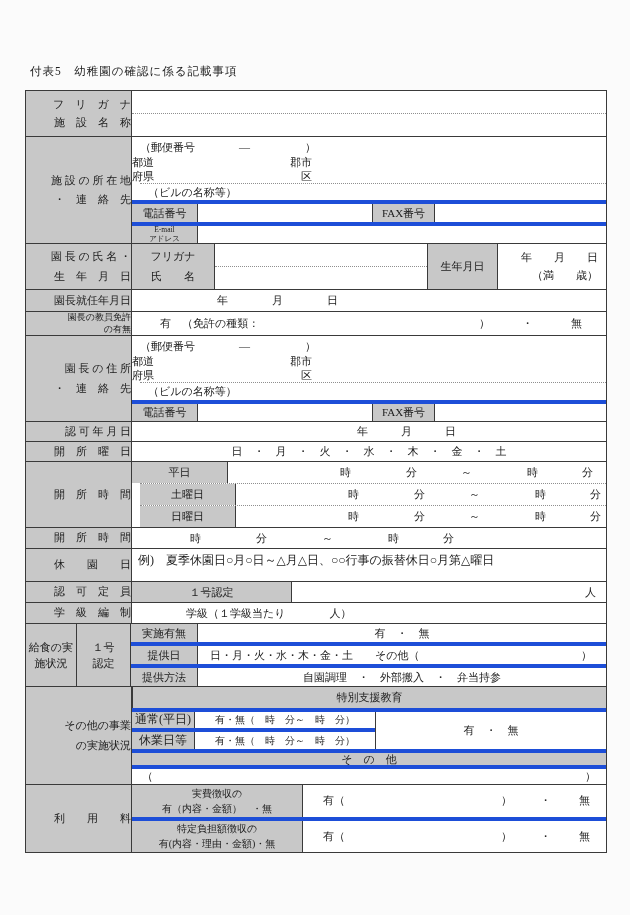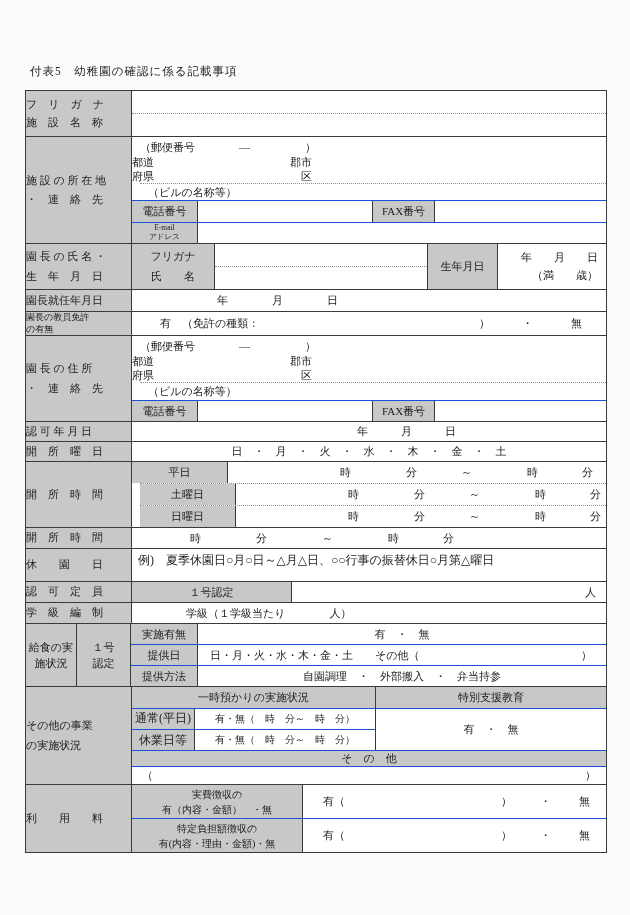--- a/index.html
+++ b/index.html
@@ -11,24 +11,24 @@
     color: #1c1c1c;
     position: relative;
   }
   [data-bind] { white-space: pre; }
   .title { position: absolute; left: 30px; top: 64px; font-size: 11.5px; letter-spacing: 1px; }
   .tbl { position: absolute; left: 25px; top: 90px; width: 582px; border: 1.5px solid #3a3a3a; background: #fff; }
   .row { display: flex; border-top: 1px solid #3a3a3a; }
   .tbl > .row:first-child { border-top: none; }
   .hdr { background: #c8c8c8; }
   .bl { border-left: 1px solid #3a3a3a; }
-  .bt { border-top: 1px solid #1d4ed8; }
+  .bt { border-top: 4px solid #1d4ed8; }
   .dott { border-top: 1px dotted #8f8f8f; margin-left: 8px; }
   .dotb { border-bottom: 1px dotted #8f8f8f; }
-  .c1 { width: 105px; flex: none; display: flex; flex-direction: column; justify-content: center; align-items: flex-start; text-align: center; line-height: 1.75; }
+  .c1 { width: 105px; flex: none; display: flex; flex-direction: column; justify-content: center; align-items: flex-end; text-align: center; line-height: 1.75; }
   .colcc { display: flex; flex-direction: column; justify-content: center; align-items: center; text-align: center; }
   .cc { display: flex; align-items: center; justify-content: center; }
   .vc { display: flex; align-items: center; }
   .flex1 { flex: 1; }
   .flexcol { display: flex; flex-direction: column; }
   .sp { flex: 1; }
   .f10 { font-size: 10px; }
   .f9 { font-size: 12px; }
   .f8 { font-size: 12px; line-height: 1.1; }
   .f7 { font-size: 7.5px; line-height: 1.15; }
@@ -239,21 +239,20 @@
     </div>
   </div>
 
   <div class="row" style="height:98px">
     <div class="c1 hdr">
       <div data-bind="other_programs.label_line1">その他の事業</div>
       <div data-bind="other_programs.label_line2">の実施状況</div>
     </div>
     <div class="bl flexcol flex1">
       <div style="height:21px; display:flex">
-        <div class="hdr cc" style="width:243px" data-bind="other_programs.temp_care_header">一時預かりの実施状況</div>
         <div class="bl hdr cc flex1" data-bind="other_programs.special_header">特別支援教育</div>
       </div>
       <div class="bt" style="height:42px; display:flex">
         <div class="flexcol" style="width:243px">
           <div class="flex1" style="display:flex">
             <div class="hdr cc f8" style="width:62px" data-bind="other_programs.rows.0.label">通常(平日)</div>
             <div class="bl flex1 cc f10" data-bind="other_programs.rows.0.value">有・無（　時　分～　時　分）</div>
           </div>
           <div class="flex1 bt" style="display:flex">
             <div class="hdr cc f9" style="width:62px" data-bind="other_programs.rows.1.label">休業日等</div>

